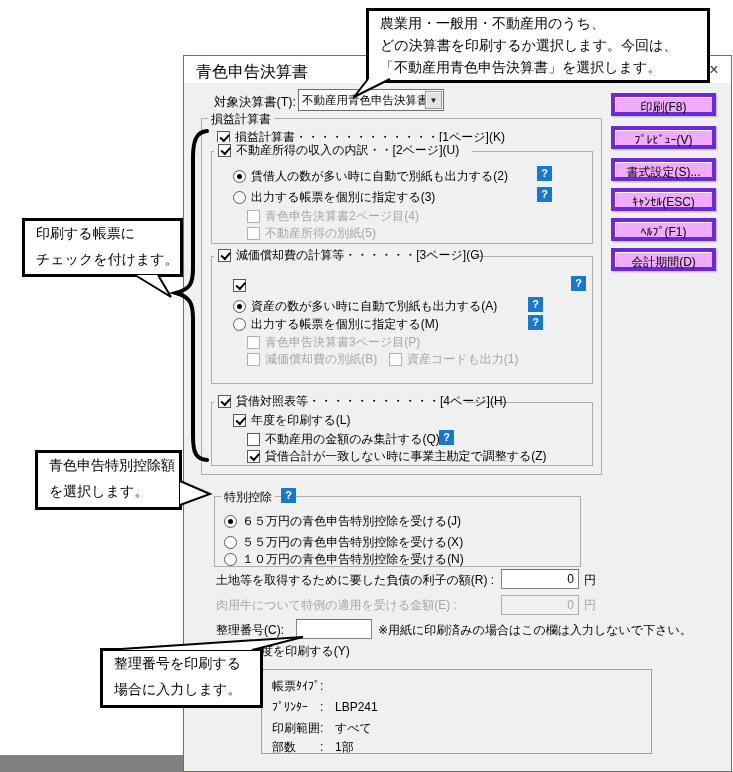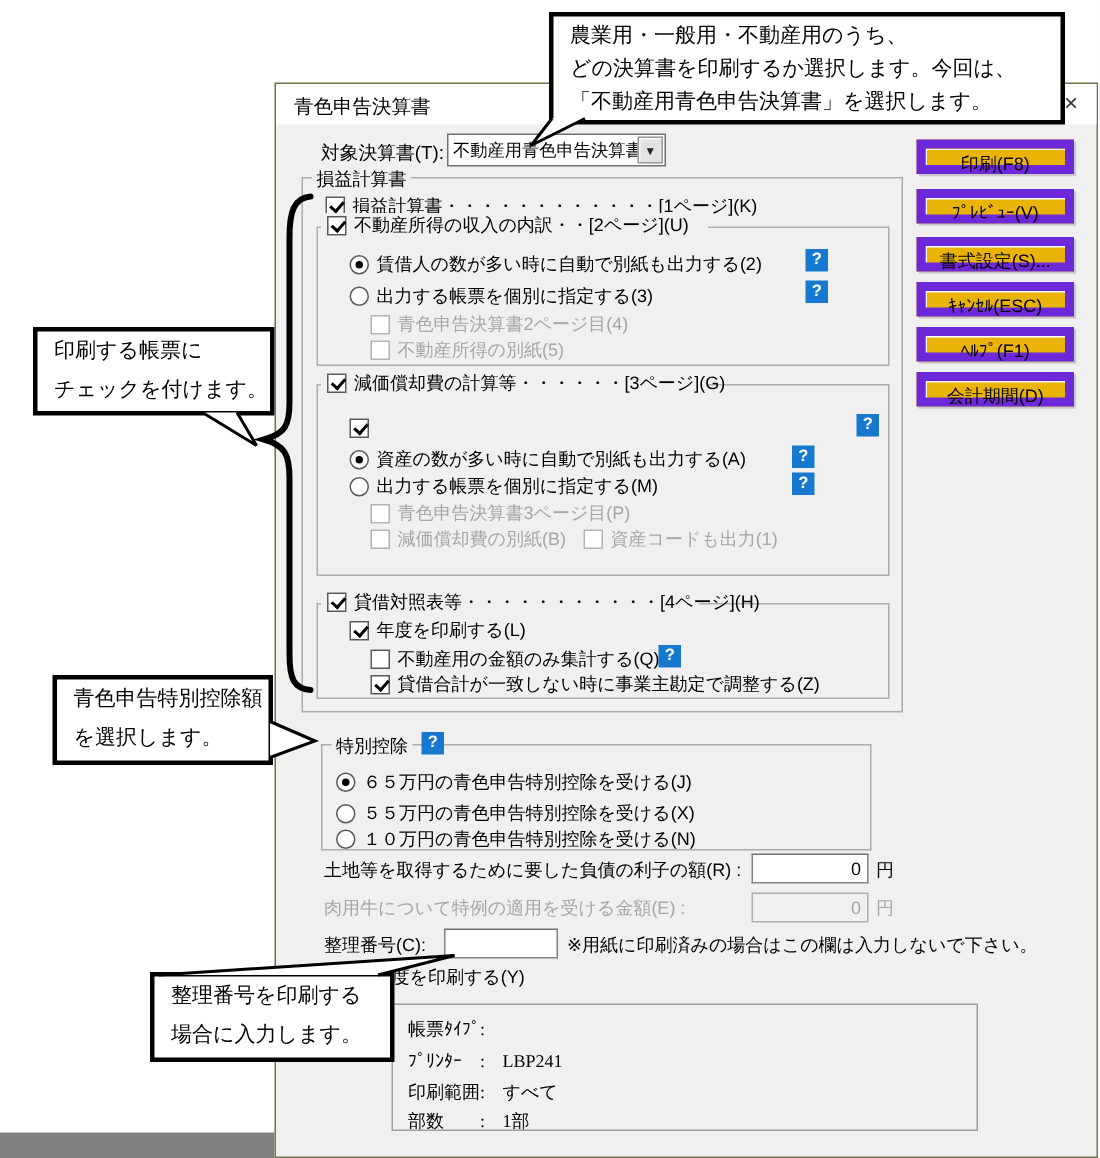--- a/index.html
+++ b/index.html
@@ -4,21 +4,21 @@
 <style>
   * { margin:0; padding:0; box-sizing:border-box; }
   html,body { width:733px; height:772px; overflow:hidden; background:#ffffff;
     font-family:"Liberation Sans","DejaVu Sans",sans-serif; color:#000; }
   #stage { position:relative; width:733px; height:772px; }
 
   
   #dialog { position:absolute; left:183px; top:55px; width:549px; height:717px;
     background:#f0f0f0; border:1px solid #73724f; z-index:10; }
   #titlebar { position:absolute; left:0; top:0; width:547px; height:27px; background:#ffffff; }
-  #titlebar .t { position:absolute; left:12px; top:6px; font-size:13px; }
+  #titlebar .t { position:absolute; left:12px; top:6px; font-size:16px; }
   #close-x { position:absolute; left:517px; top:3px; width:26px; height:21px;
     font-size:16px; line-height:21px; text-align:center; color:#333; cursor:default; }
 
   .lbl { position:absolute; font-size:12px; white-space:nowrap; line-height:15px; }
   .lbl.dis { color:#a6a6a6; }
   .s13 { font-size:12.5px; }
 
   
   .grp { position:absolute; border:1px solid #adadad; }
   .legend { position:absolute; background:#f0f0f0; padding:0 3px; font-size:12px; white-space:nowrap; z-index:2; }
@@ -27,43 +27,43 @@
   
   .cb { position:absolute; width:13px; height:13px; background:#fff; border:1px solid #58595b; }
   .cb.checked::after { content:""; position:absolute; left:1.5px; top:2px; width:7px; height:3.5px;
     border-left:2px solid #000; border-bottom:2px solid #000; transform:rotate(-48deg); }
   .cb.dis { border-color:#b2b2b2; }
   .rd { position:absolute; width:13px; height:13px; background:#fff; border:1px solid #58595b; border-radius:50%; }
   .rd.sel::after { content:""; position:absolute; left:3px; top:3px; width:5px; height:5px; border-radius:50%; background:#000; }
   .help { position:absolute; width:15px; height:15px; background:#1678cf; color:#fff;
     font-weight:bold; font-size:11px; line-height:15px; text-align:center; }
 
-  .btn { position:absolute; left:427px; width:105px; height:23px; background:#eab308;
-    border:6px solid #6d28d9; box-shadow:inset 1px 1px 0 #ffffff, 1.5px 1.5px 0 #c9c9c9;
+  .btn { position:absolute; left:427px; width:105px; height:23px; background:#f0abfc;
+    border:4px solid #6d28d9; box-shadow:inset 1px 1px 0 #ffffff, 1.5px 1.5px 0 #c9c9c9;
     font-size:12px; text-align:center; line-height:21px; white-space:nowrap; }
 
   .inputbox { position:absolute; background:#fff; border:1px solid #828282;
     border-top-color:#6e6e6e; font-size:12px; line-height:18px; }
   .inputbox.num { text-align:right; padding-right:4px; }
   .inputbox.dis { background:#f0f0f0; color:#a6a6a6; border-color:#aeaeae; }
 
   
   #combo { position:absolute; left:114px; top:33px; width:146px; height:22px; background:#fff; border:1px solid #6e6e6e; }
   #combo .tx { position:absolute; left:3px; top:3px; font-size:11.5px; white-space:nowrap; }
   #combo .arr { position:absolute; right:1px; top:1px; width:17px; height:18px; background:#e3e3e3;
     border:1px solid #9a9a9a; box-shadow:inset 1px 1px 0 #fbfbfb; font-size:8px; line-height:18px; text-align:center; color:#222; }
 
   
   .callout { position:absolute; background:#ffffff; border:3px solid #000; z-index:30; }
   .callout .cl { position:absolute; left:11px; font-size:14px; white-space:nowrap; }
 
   #connectors { position:absolute; left:0; top:0; width:733px; height:772px; z-index:40; pointer-events:none; }
 
   
-  #infobox { position:absolute; left:77px; top:613px; width:391px; height:85px; border:1px solid #9f9f9f;font-family:Liberation Serif, serif; }
+  #infobox { position:absolute; left:77px; top:613px; width:391px; height:85px; border:1px solid #9f9f9f; }
   .inf-l { position:absolute; left:10px; font-size:12px; white-space:nowrap; }
   .inf-v { position:absolute; left:73px; font-size:12px; white-space:nowrap; }
 
   #graystrip { position:absolute; left:0; top:755px; width:183px; height:17px; background:#808080; }
 </style>
 </head>
 <body>
 
 <div id="stage">
 

